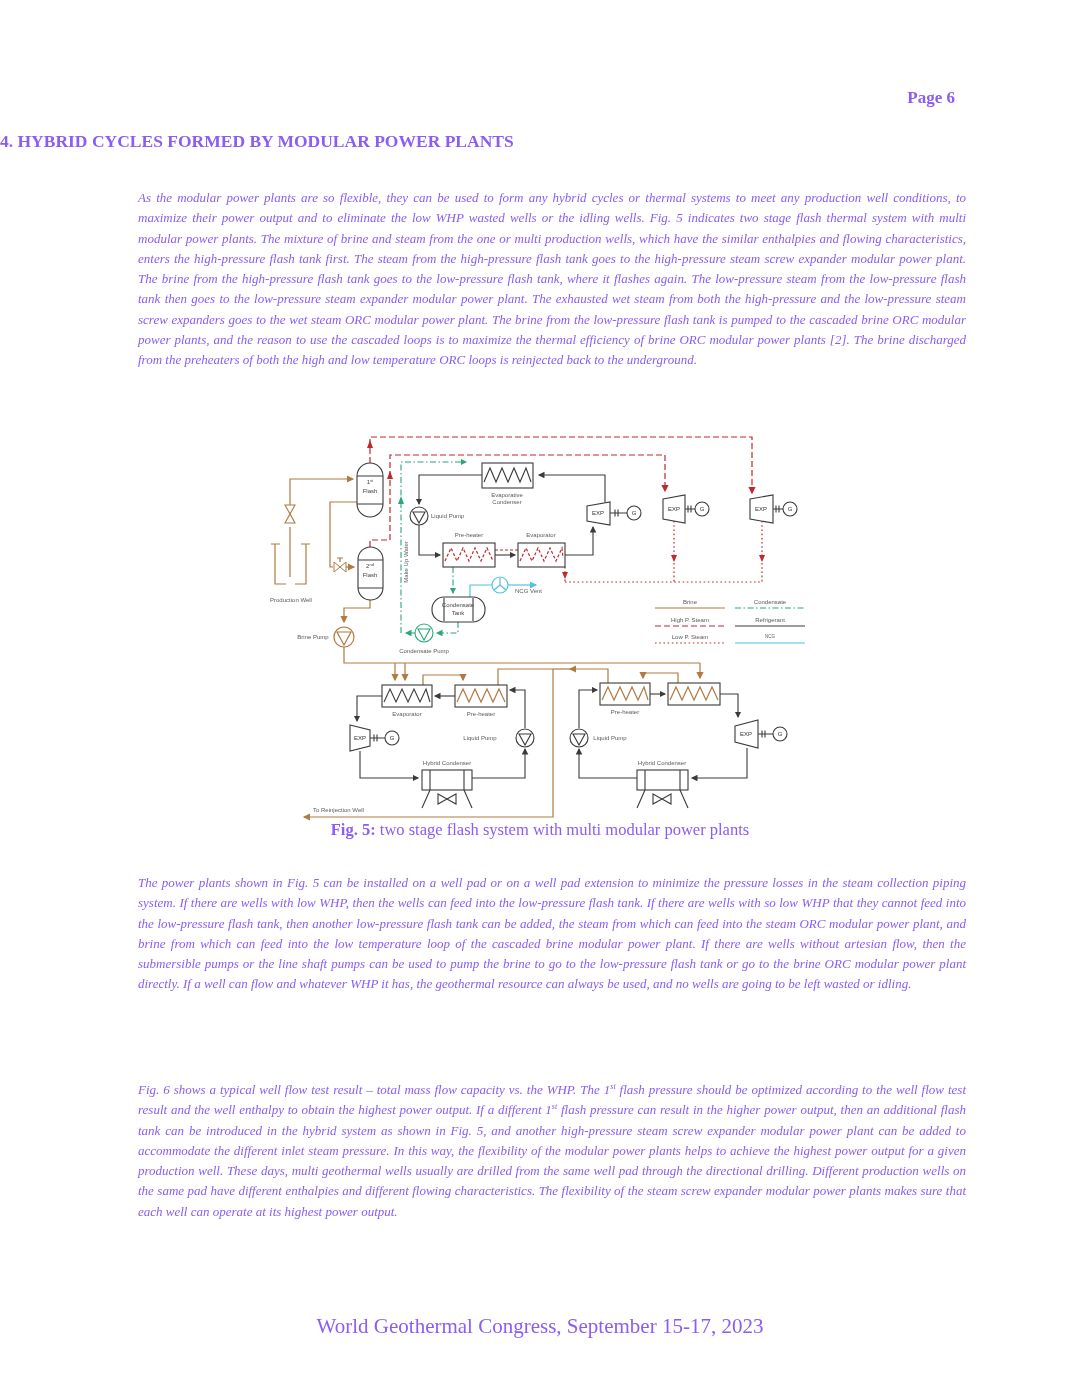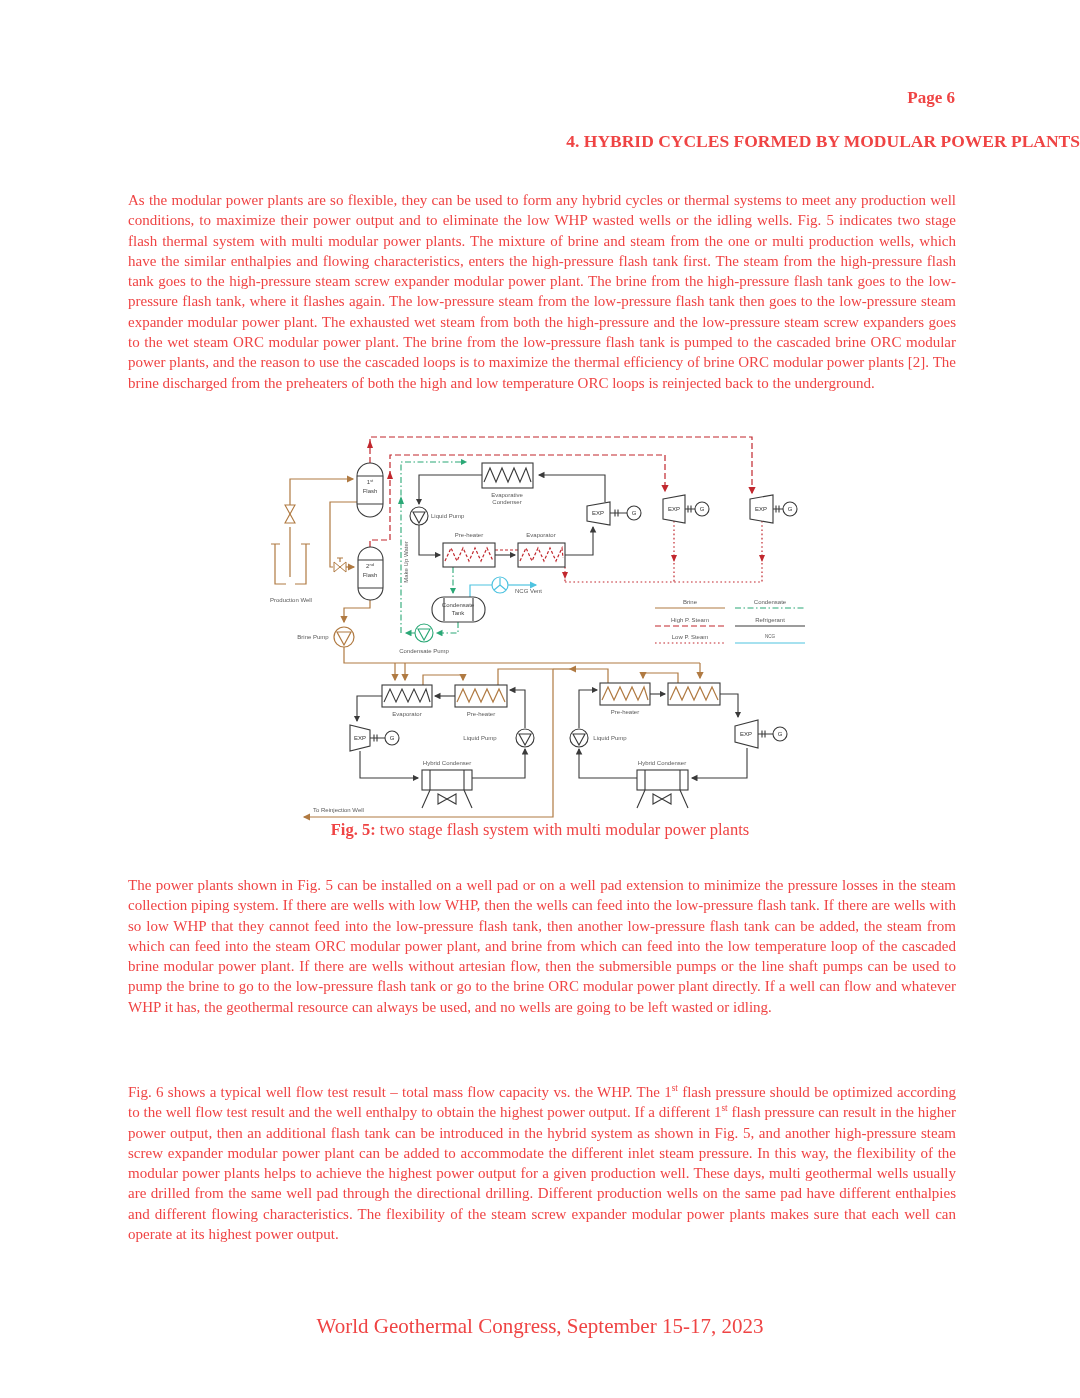--- a/index.html
+++ b/index.html
@@ -1,35 +1,36 @@
 <!DOCTYPE html>
 <html><head>
 <meta charset="utf-8">
 <style>
   html,body{margin:0;padding:0;background:#ffffff;}
   .page{
     position:relative;
     width:1080px;height:1398px;
     background:#ffffff;
     font-family:"Liberation Serif", serif;
-    color:#ef4444;
+    color:#8b5cf6;
     overflow:hidden;
   }
   .page-number{
     position:absolute;top:88px;right:125px;
     font-weight:bold;font-size:17px;
   }
   .section-title{
     position:absolute;top:131px;left:0;width:1080px;
-    text-align:right;font-weight:bold;font-size:17.5px;
+    text-align:left;font-weight:bold;font-size:17.5px;
   }
   .body-text{
-    position:absolute;left:128px;width:828px;
-    font-size:15px;line-height:20.3px;
+    position:absolute;left:138px;width:828px;
+    font-size:13px;line-height:20.3px;
     text-align:justify;
+    font-style:italic;
   }
   .p1{top:175px;}
   .p2{top:860px;}
   .p3{top:1067px;}
   .body-text sup{font-size:0.62em;line-height:0;vertical-align:super;}
   .figure-caption{
     position:absolute;top:820px;left:0;width:1080px;
     text-align:center;font-size:16.5px;
   }
   .figure-caption b{font-weight:bold;}

